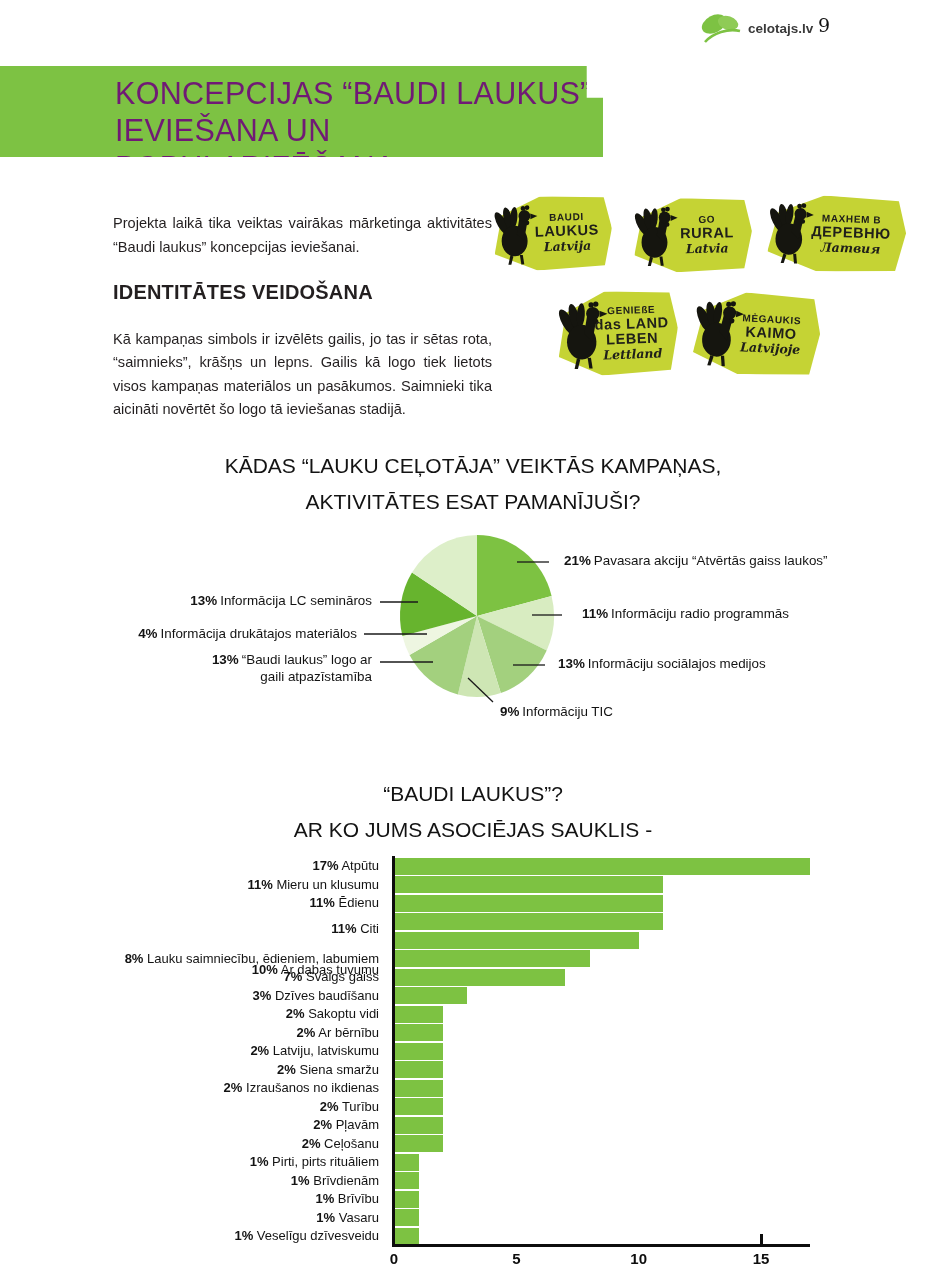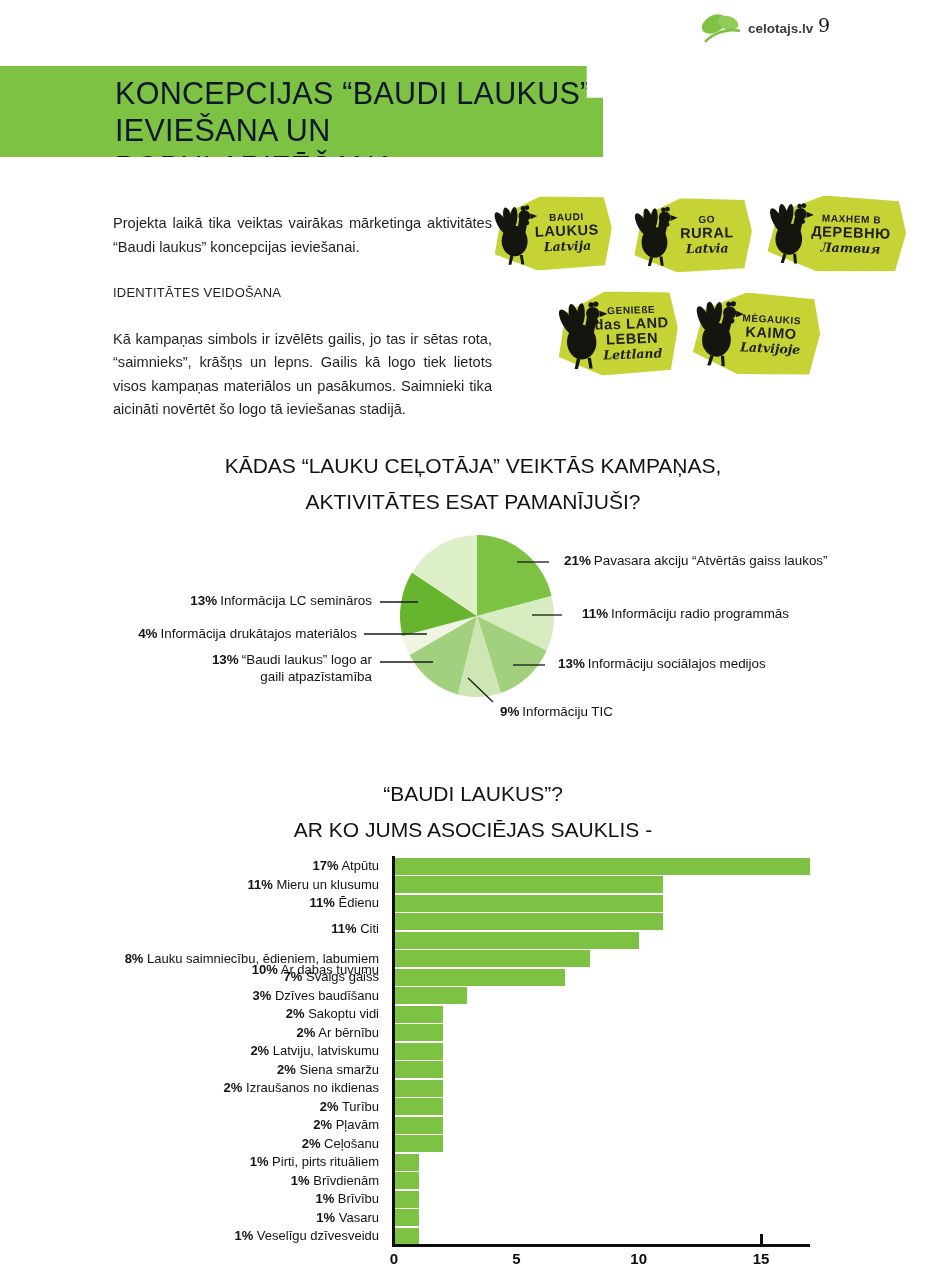--- a/index.html
+++ b/index.html
@@ -7,26 +7,26 @@
         font-family:"Liberation Sans",sans-serif;color:#231f20;}
 
   
   .hdr-logo{position:absolute;left:698px;top:10px;width:46px;height:38px;}
   .hdr-brand{position:absolute;left:748px;top:21px;font-size:13.5px;font-weight:700;color:#3a3a3a;}
   .hdr-page{position:absolute;left:818px;top:14px;font-size:19px;font-family:"DejaVu Serif",serif;color:#111;}
 
   
   .banner{position:absolute;left:0;top:66px;width:603px;height:91px;background:#7DC243;
           clip-path:polygon(0 0,97.3% 0,97.3% 35%,100% 35%,100% 100%,0 100%);}
-  .banner-inner{padding:9px 0 0 115px;color:#0f172a;font-size:30.5px;line-height:37px;letter-spacing:.3px;}
+  .banner-inner{padding:9px 0 0 115px;color:#701a75;font-size:30.5px;line-height:37px;letter-spacing:.3px;}
 
   
   .intro{position:absolute;left:113px;top:212px;width:379px;font-size:14.6px;line-height:23.5px;text-align:justify;}
   .intro p{margin:0;}
-  .intro h3{margin:22px 0 0 0;font-size:13px;font-weight:400;letter-spacing:.2px;}
+  .intro h3{margin:22px 0 0 0;font-size:20px;font-weight:700;letter-spacing:.2px;}
   .intro p.p2{margin-top:23px;}
 
   
   .badge{position:absolute;background:#C5D334;color:#20201a;}
   .badge .shape{position:absolute;inset:0;background:#C5D334;
      clip-path:polygon(7% 24%,40% 0,94% 4%,100% 46%,93% 96%,36% 100%,0 76%);}
   .badge .txt{position:absolute;left:30px;right:2px;top:0;bottom:0;display:flex;flex-direction:column;
      justify-content:center;align-items:center;text-align:center;}
   .badge .top{font-size:10px;font-weight:700;letter-spacing:.6px;line-height:12px;}
   .badge .main{font-size:14.5px;font-weight:800;letter-spacing:.6px;line-height:15px;}

